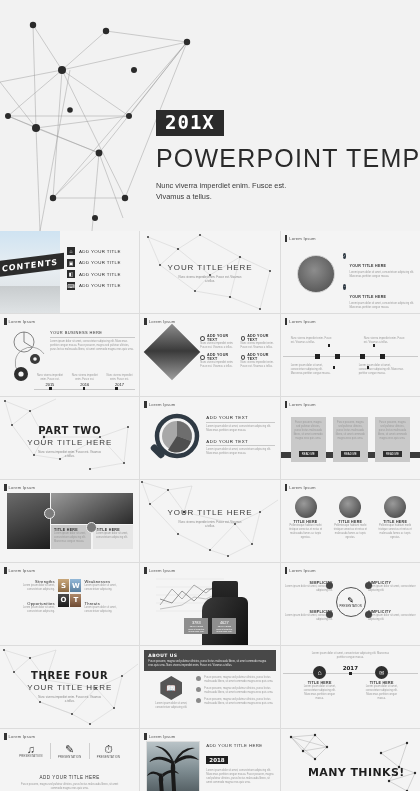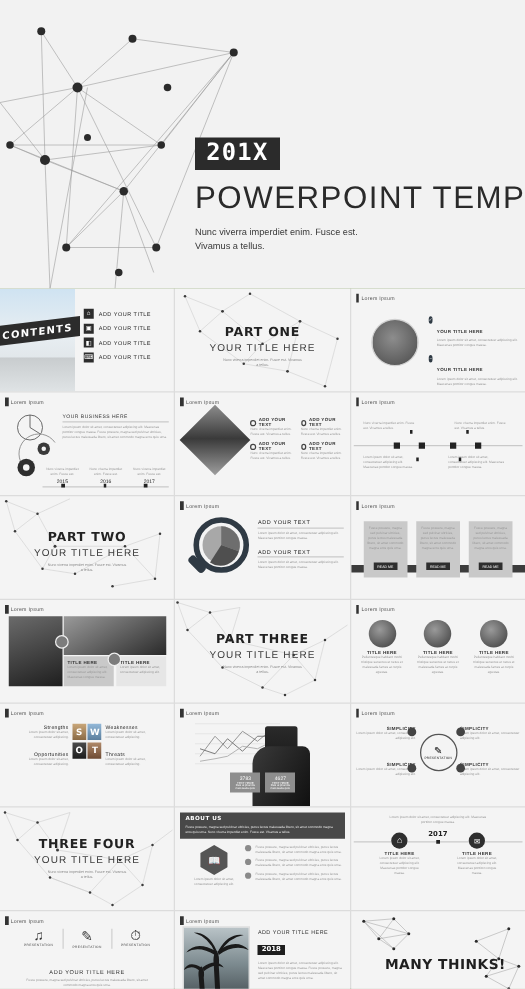--- a/index.html
+++ b/index.html
@@ -150,21 +150,20 @@
             <circle cx="20" cy="34" r="1"></circle>
           <circle cx="100" cy="26" r="1.1"></circle>
             <circle cx="130" cy="40" r="1"></circle>
           <circle cx="55" cy="60" r="1"></circle>
             <circle cx="90" cy="66" r="1.1"></circle>
           <circle cx="120" cy="78" r="1"></circle>
             <circle cx="70" cy="44" r="1"></circle>
         </g>
       </svg>
       <div class="ctr" style="top:30px;">
-        <div class="big-title">PART ONE</div>
         <div class="sub-title">YOUR TITLE HERE</div>
         <div class="tiny" style="padding:0 38px;">Nunc viverra imperdiet enim. Fusce est. Vivamus a tellus.</div>
       </div>
     </div>
 
     <div class="slide">
       <div class="hdr">
           <span class="bar"></span>
           <span class="txt">Lorem Ipsum</span>
         </div>
@@ -387,21 +386,20 @@
             <circle cx="44" cy="32" r="1.2"></circle>
           <circle cx="38" cy="54" r="1"></circle>
             <circle cx="95" cy="44" r="1"></circle>
           <circle cx="120" cy="32" r="1"></circle>
             <circle cx="112" cy="64" r="1"></circle>
           <circle cx="70" cy="70" r="1"></circle>
             <circle cx="88" cy="76" r="1"></circle>
         </g>
       </svg>
       <div class="ctr" style="top:26px;">
-        <div class="big-title">PART THREE</div>
         <div class="sub-title">YOUR TITLE HERE</div>
         <div class="tiny" style="padding:0 38px;">Nunc viverra imperdiet enim. Fusce est. Vivamus a tellus.</div>
       </div>
     </div>
 
     <div class="slide">
       <div class="hdr">
           <span class="bar"></span>
           <span class="txt">Lorem Ipsum</span>
         </div>

